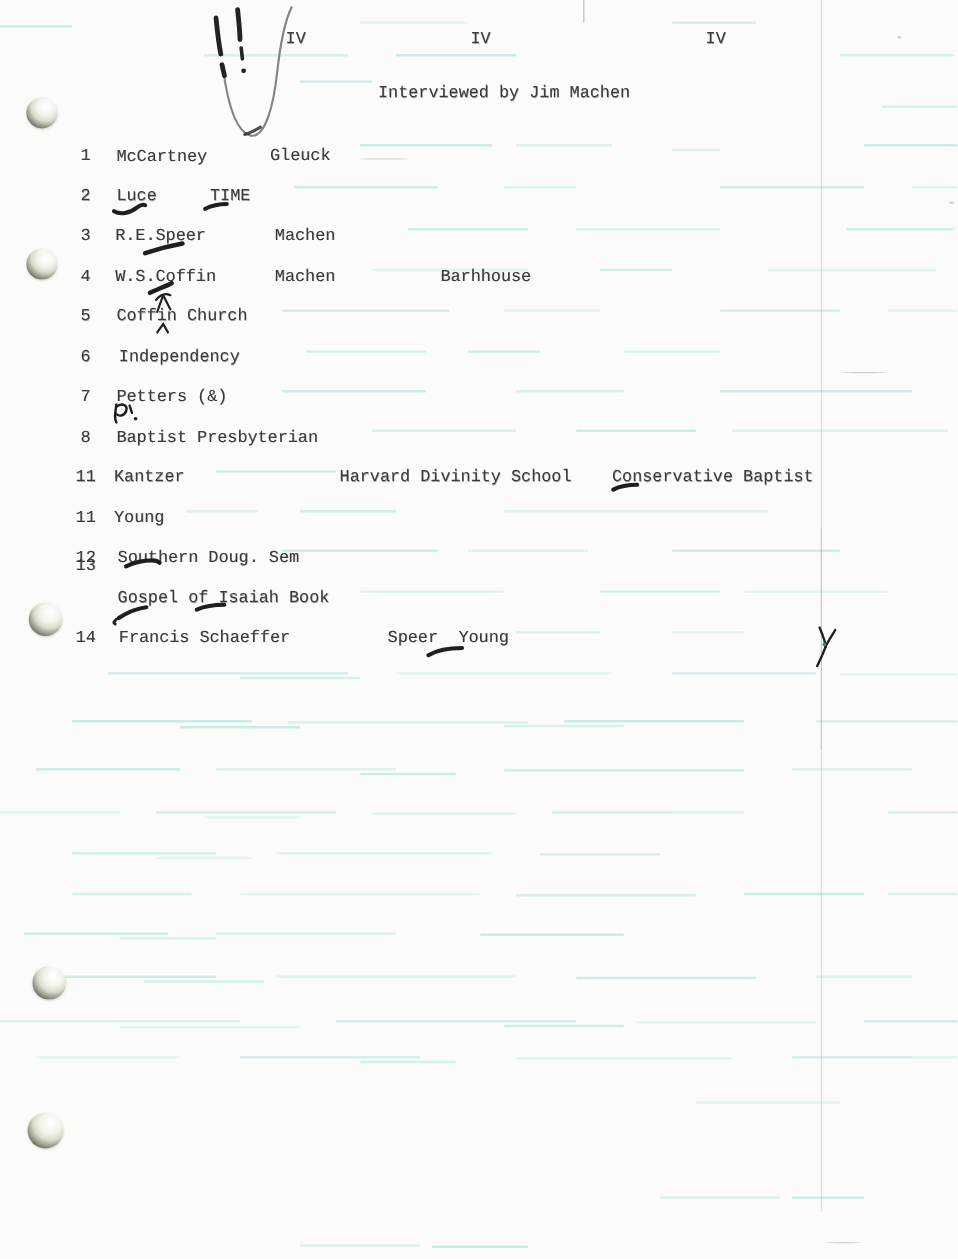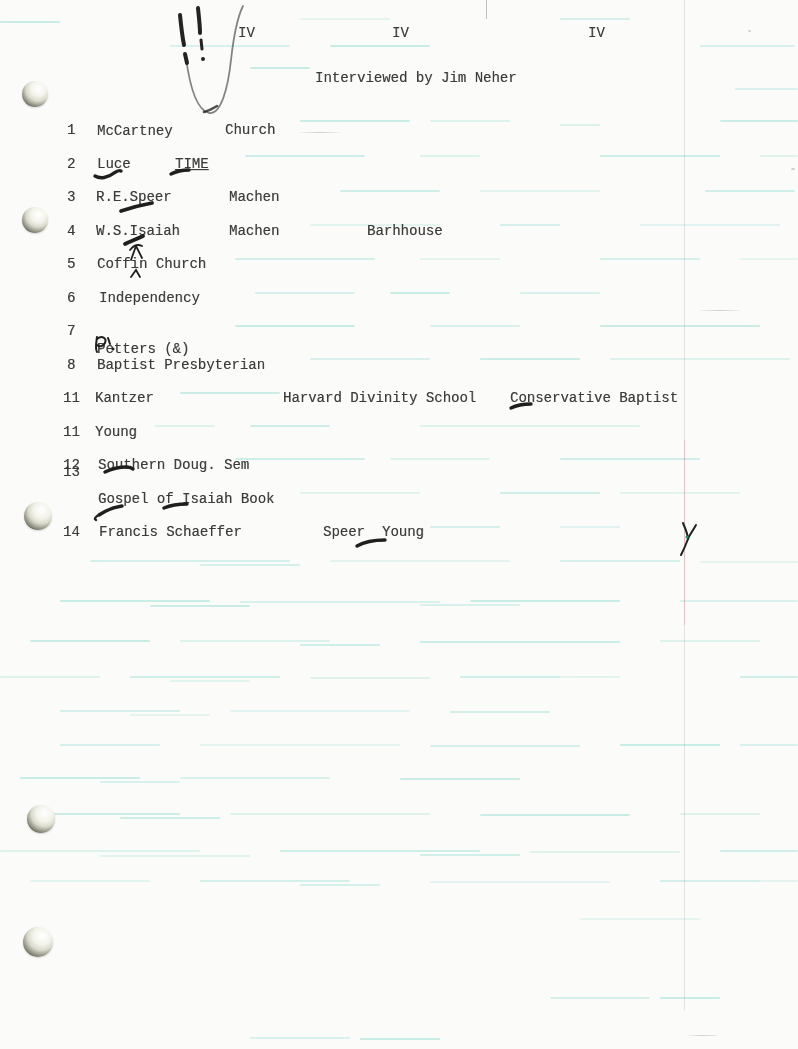--- a/index.html
+++ b/index.html
@@ -156,56 +156,56 @@
       <div class="hole" style="left: 27px; top: 805px; height: 28px; width: 28px;"></div>
       <div class="hole" style="left: 23px; top: 927px; height: 30px; width: 30px;"></div>
     </div>
 
   <div id="typed-layer">
       <span class="typed" style="left: 238px; top: 25px;">IV</span>
       <span class="typed" style="left: 392px; top: 25px;">IV</span>
       <span class="typed" style="left: 588px; top: 25px;">IV</span>
       <span class="typed" style="left: 67px; top: 122px;">1</span>
       <span class="typed" style="left: 97px; top: 123px;">McCartney</span>
-      <span class="typed" style="left: 225px; top: 122px;">Church</span>
+      <span class="typed" style="left: 225px; top: 122px;">Gleuck</span>
       <span class="typed" style="left: 67px; top: 156px;">2</span>
       <span class="typed" style="left: 97px; top: 156px;">Luce</span>
-      <span class="typed" style="left: 175px; top: 156px; text-decoration: underline;">TIME</span>
+      <span class="typed" style="left: 175px; top: 156px;">TIME</span>
       <span class="typed" style="left: 67px; top: 189px;">3</span>
       <span class="typed" style="left: 96px; top: 189px;">R.E.Speer</span>
       <span class="typed" style="left: 229px; top: 189px;">Machen</span>
       <span class="typed" style="left: 67px; top: 223px;">4</span>
-      <span class="typed" style="left: 96px; top: 223px;">W.S.Isaiah</span>
+      <span class="typed" style="left: 96px; top: 223px;">W.S.Coffin</span>
       <span class="typed" style="left: 229px; top: 223px;">Machen</span>
       <span class="typed" style="left: 367px; top: 223px;">Barhhouse</span>
       <span class="typed" style="left: 67px; top: 256px;">5</span>
       <span class="typed" style="left: 97px; top: 256px;">Coffin Church</span>
       <span class="typed" style="left: 67px; top: 290px;">6</span>
       <span class="typed" style="left: 99px; top: 290px;">Independency</span>
       <span class="typed" style="left: 67px; top: 323px;">7</span>
-      <span class="typed" style="left: 97px; top: 341px;">Petters (&amp;)</span>
+      <span class="typed" style="left: 97px; top: 323px;">Petters (&amp;)</span>
       <span class="typed" style="left: 67px; top: 357px;">8</span>
       <span class="typed" style="left: 97px; top: 357px;">Baptist Presbyterian</span>
       <span class="typed" style="left: 63px; top: 390px;">11</span>
       <span class="typed" style="left: 95px; top: 390px;">Kantzer</span>
       <span class="typed" style="left: 283px; top: 390px;">Harvard Divinity School</span>
       <span class="typed" style="left: 510px; top: 390px;">Conservative Baptist</span>
       <span class="typed" style="left: 63px; top: 424px;">11</span>
       <span class="typed" style="left: 95px; top: 424px;">Young</span>
       <span class="typed" style="left: 63px; top: 457px;">12</span>
       <span class="typed" style="left: 98px; top: 457px;">Southern Doug. Sem</span>
       <span class="typed" style="left: 63px; top: 464px;">13</span>
       <span class="typed" style="left: 98px; top: 491px;">Gospel of Isaiah Book</span>
       <span class="typed" style="left: 63px; top: 524px;">14</span>
       <span class="typed" style="left: 99px; top: 524px;">Francis Schaeffer</span>
       <span class="typed" style="left: 323px; top: 524px;">Speer</span>
       <span class="typed" style="left: 382px; top: 524px;">Young</span>
     </div>
 
-  <div class="typed" style="left:315px;top:70px;">Interviewed by Jim Neher</div>
+  <div class="typed" style="left:315px;top:70px;">Interviewed by Jim Machen</div>
 
   <svg id="pen-layer" width="798" height="1049" viewBox="0 0 798 1049">
 
     <g fill="none" stroke="#232321" stroke-linecap="round">
       <path d="M180,15 C181,25 182,35 184,45" stroke-width="4"></path>
       <path d="M185,54 L187,63" stroke-width="4"></path>
       <path d="M198,8 C199,18 200,26 200,33" stroke-width="4"></path>
       <path d="M201,40 L202,49" stroke-width="3"></path>
       <circle cx="203" cy="59" r="2" fill="#232321" stroke="none"></circle>
       <path d="M186,58 C190,88 197,110 209,113 C221,115 228,88 231,60 C233,42 237,18 243,6" stroke-width="1.8" opacity=".55"></path>

